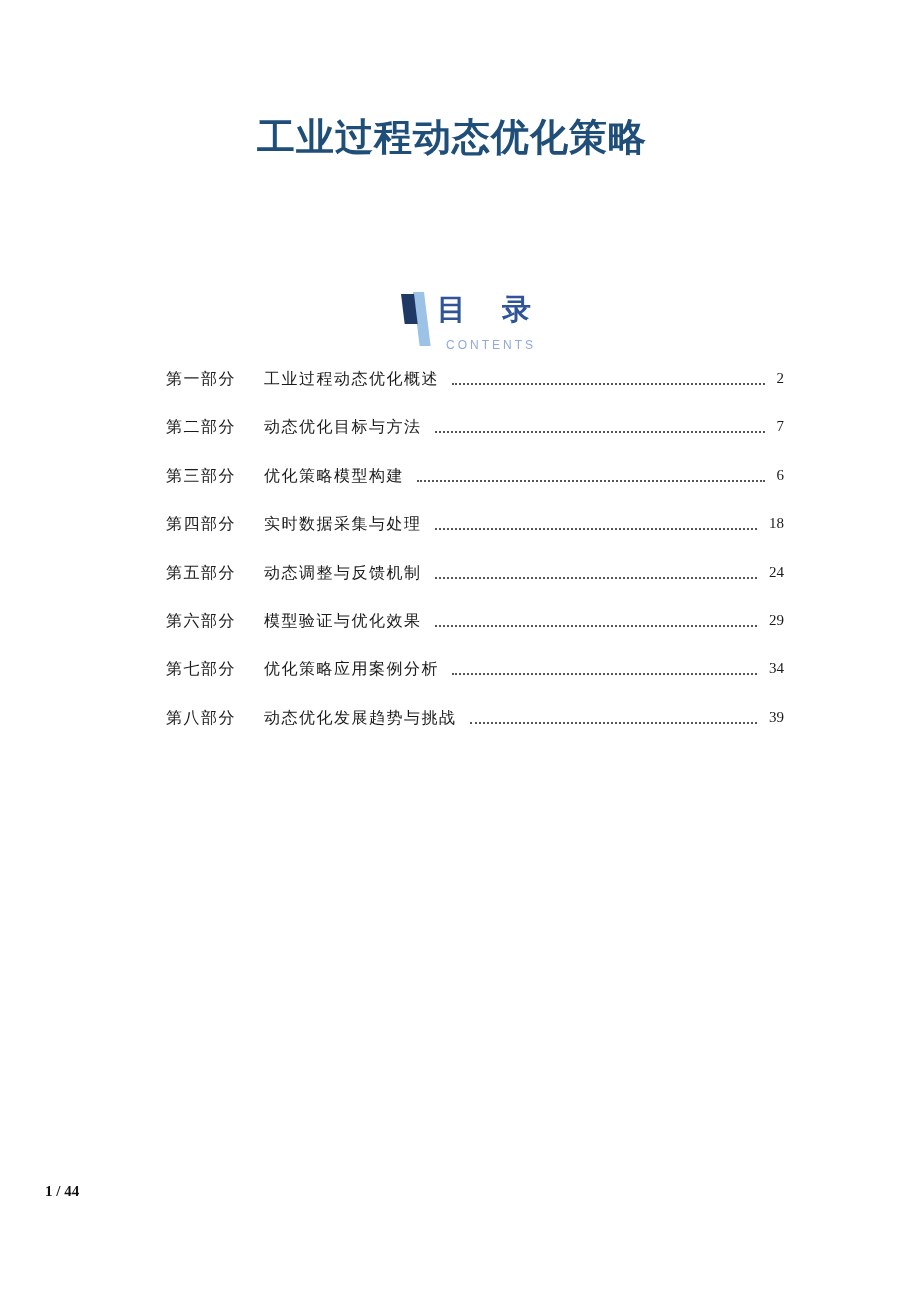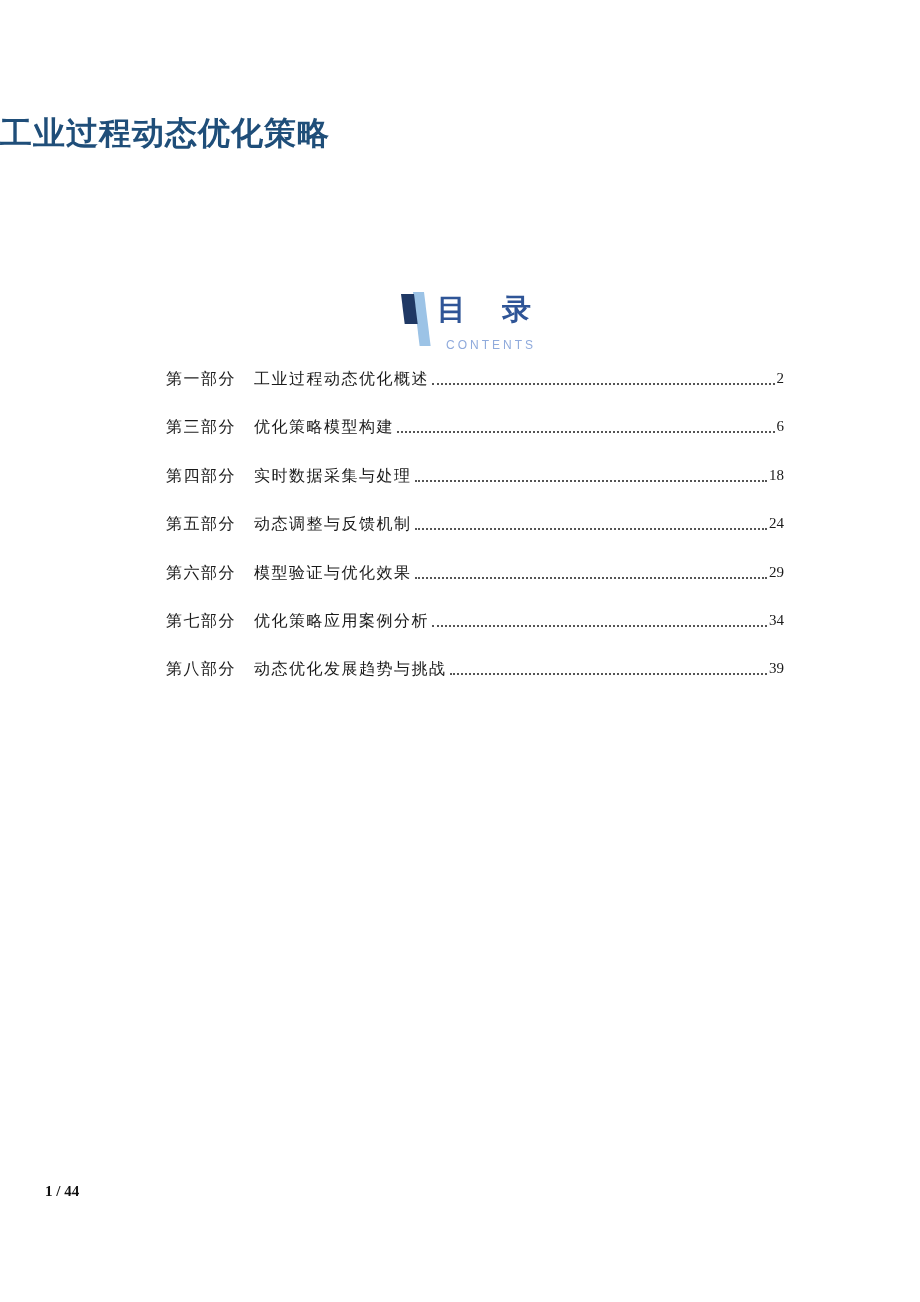--- a/index.html
+++ b/index.html
@@ -1,42 +1,42 @@
 <!DOCTYPE html>
 <html><head>
 <meta charset="utf-8">
 <style>
   html,body { margin:0; padding:0; background:#ffffff; }
   body { width:920px; height:1302px; position:relative; overflow:hidden;
          font-family:"Liberation Serif","DejaVu Serif",serif; color:#1a1a1a; }
 
   .doc-title {
     position:absolute; top:112px; left:0; width:904px;
-    font-family:"Liberation Sans","DejaVu Sans",sans-serif;
-    font-weight:bold; font-size:32px; letter-spacing:1px; color:#1F4E79;
+    text-align:center; font-family:"Liberation Sans","DejaVu Sans",sans-serif;
+    font-weight:bold; font-size:38px; letter-spacing:1px; color:#1F4E79;
   }
 
   
   .toc-logo { position:absolute; top:292px; left:399px; width:130px; height:58px;text-align:center; }
   .logo-bars { position:absolute; left:0; top:0; width:36px; height:58px; }
   .bar-light { position:absolute; left:14px; top:0; width:11px; height:54px;
                background:#9CC3E6; transform:skewX(7deg); transform-origin:top left; }
   .bar-dark  { position:absolute; left:2px; top:2px; width:13px; height:30px;
                background:#1F3864; transform:skewX(7deg); transform-origin:top left; }
   .logo-text { position:absolute; left:38px; top:0; }
   .logo-cn { display:block; font-family:"Liberation Sans","DejaVu Sans",sans-serif;
              font-weight:bold; font-size:29px; line-height:34px; letter-spacing:14px;
              color:#2F5597; white-space:nowrap; }
   .logo-en { display:block; font-family:"Liberation Sans","DejaVu Sans",sans-serif;
              font-size:12px; letter-spacing:3px; color:#8FAADC; margin-top:12px; }
 
   
   .toc-list { position:absolute; top:370px; left:166px; width:618px; }
   .toc-row { display:flex; align-items:flex-end; height:17px; margin-bottom:31.4px;
-             font-size:16px; line-height:17px; white-space:nowrap; }
+             font-size:16px; line-height:17px; white-space:nowrap;gap:10px; }
   .toc-part { width:88px; flex:0 0 auto; letter-spacing:1.5px; }
   .toc-title { flex:0 0 auto; letter-spacing:1.5px; }
   .toc-leader { flex:1 1 auto; border-bottom:2px dotted #555; margin:0 2px 2px 3px; height:0; }
   .toc-page { flex:0 0 auto; font-size:15px; }
 
   .page-footer { position:absolute; top:1183px; left:0; width:916px; 
                  font-weight:bold; font-size:15px; color:#111;padding-left:45px; }
 </style>
 </head>
 <body>
@@ -53,20 +53,26 @@
     <span class="logo-en">CONTENTS</span>
   </div>
 </div>
 
 <div class="toc-list" id="toc-list">
     <div class="toc-row">
       <span class="toc-part">第一部分</span>
       <span class="toc-title">工业过程动态优化概述</span>
       <span class="toc-leader"></span>
       <span class="toc-page">2</span>
+    </div>
+    <div class="toc-row">
+      <span class="toc-part">第二部分</span>
+      <span class="toc-title">动态优化目标与方法</span>
+      <span class="toc-leader"></span>
+      <span class="toc-page">7</span>
     </div>
     <div class="toc-row">
       <span class="toc-part">第三部分</span>
       <span class="toc-title">优化策略模型构建</span>
       <span class="toc-leader"></span>
       <span class="toc-page">6</span>
     </div>
     <div class="toc-row">
       <span class="toc-part">第四部分</span>
       <span class="toc-title">实时数据采集与处理</span>

